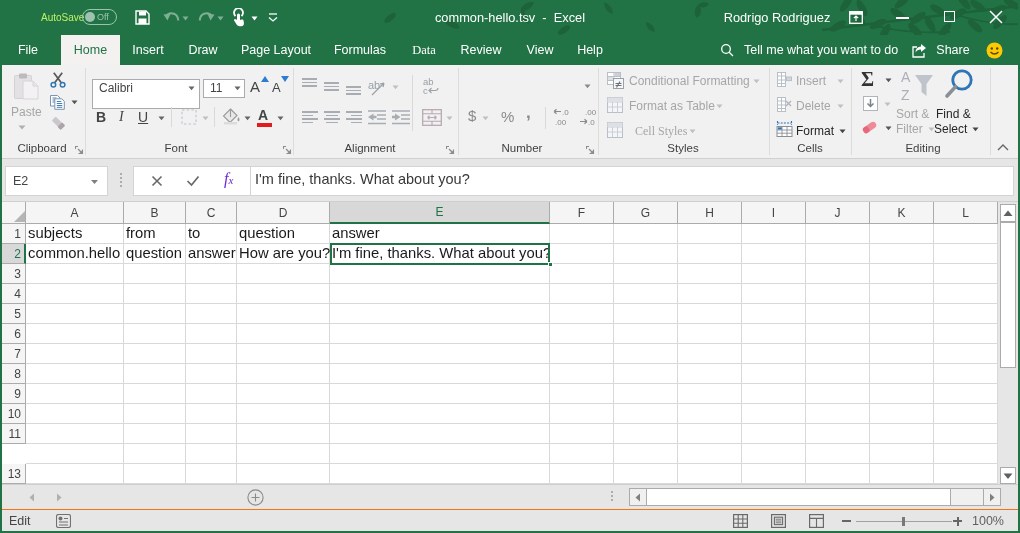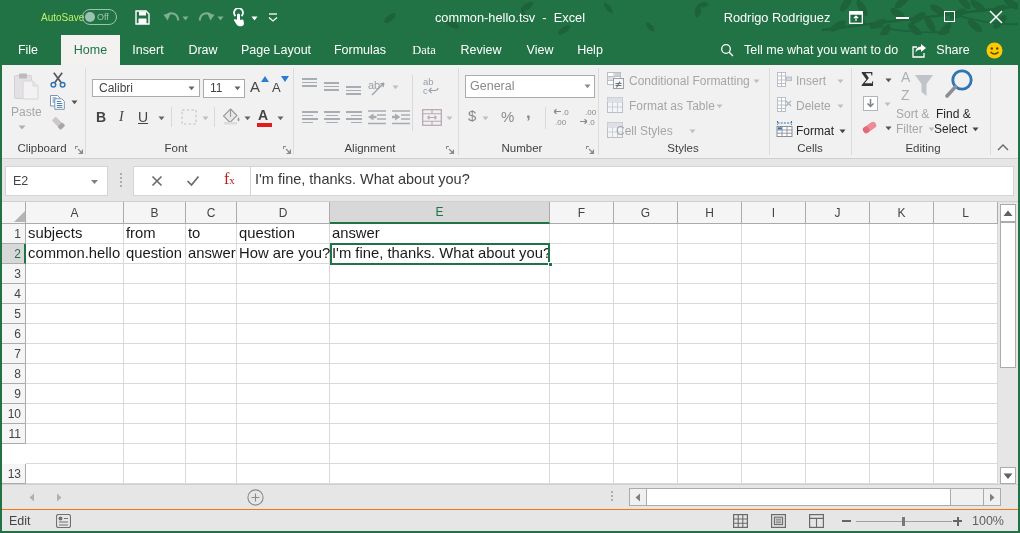--- a/index.html
+++ b/index.html
@@ -196,21 +196,21 @@
     </svg>
 <svg class="abs" style="left:71px;top:35px;" width="7" height="5" viewBox="0 0 7 5">
       <path d="M0.5 0.5 L6.5 0.5 L3.5 4.2 Z" fill="#555"></path>
     </svg>
 <svg class="abs" style="left:50px;top:50px;" width="17" height="16" viewBox="0 0 17 16">
       <g transform="rotate(45 8.5 8)">
       <rect x="2" y="5.5" width="13" height="5.5" rx="1" fill="#cbc7cb"></rect>
       <rect x="10.5" y="5" width="4.5" height="6.5" rx="1" fill="#a9a5a9"></rect>
       </g>
     </svg>
-<div class="abs" style="left:92px;top:14px;width:108px;height:18px;background:#fff;border:1px solid #ababab;font-size:12px;color:#444;line-height:17px;padding-left:6px;">Calibri</div>
+<div class="abs" style="left:92px;top:14px;width:108px;height:30px;background:#fff;border:1px solid #ababab;font-size:12px;color:#444;line-height:17px;padding-left:6px;">Calibri</div>
 <svg class="abs" style="left:188px;top:21px;" width="7" height="5" viewBox="0 0 7 5">
       <path d="M0.5 0.5 L6.5 0.5 L3.5 4.2 Z" fill="#666"></path>
     </svg>
 <div class="abs" style="left:203px;top:14px;width:42px;height:19px;background:#fff;border:1px solid #ababab;font-size:12px;color:#444;line-height:17px;padding-left:6px;">11</div>
 <svg class="abs" style="left:234px;top:21px;" width="7" height="5" viewBox="0 0 7 5">
       <path d="M0.5 0.5 L6.5 0.5 L3.5 4.2 Z" fill="#666"></path>
     </svg>
 <div class="abs" style="left:250px;top:13px;font-size:15px;color:#444;">A</div>
 <svg class="abs" style="left:261px;top:11px;" width="8" height="7">
       <path d="M4 0 L8 6 L0 6 Z" fill="#2b7cd3"></path>
@@ -294,21 +294,20 @@
     </svg>
 <div class="abs" style="left:412px;top:10px;width:1px;height:56px;background:#d9d9d9;"></div>
 <svg class="abs" style="left:422px;top:44px;" width="20" height="17" viewBox="0 0 20 17">
       <rect x="0.7" y="0.7" width="18.6" height="15.6" fill="none" stroke="#b8a8b2" stroke-width="1.3"></rect>
       <path d="M0.7 4.8 H19.3 M0.7 12.2 H19.3 M10 0.7 V4.8 M10 12.2 V16.3" stroke="#b8a8b2" stroke-width="1.1"></path>
       <path d="M5.5 8.5 H14.5 M5.5 8.5 L7.5 6.8 M5.5 8.5 L7.5 10.2 M14.5 8.5 L12.5 6.8 M14.5 8.5 L12.5 10.2" stroke="#b8a8b2" stroke-width="1.2" fill="none"></path>
     </svg>
 <svg class="abs" style="left:446px;top:51px;" width="7" height="5" viewBox="0 0 7 5">
       <path d="M0.5 0.5 L6.5 0.5 L3.5 4.2 Z" fill="#c0c0c0"></path>
     </svg>
-<div class="abs" style="left:465px;top:10px;width:130px;height:23px;background:#fff;border:1px solid #ababab;font-size:12.5px;color:#8a8a8a;line-height:21px;padding-left:4px;">General</div>
 <svg class="abs" style="left:584px;top:19px;" width="7" height="5" viewBox="0 0 7 5">
       <path d="M0.5 0.5 L6.5 0.5 L3.5 4.2 Z" fill="#8a8a8a"></path>
     </svg>
 <div class="abs" style="left:468px;top:42px;font-size:15px;color:#8a8a8a;">$</div>
 <svg class="abs" style="left:482px;top:51px;" width="7" height="5" viewBox="0 0 7 5">
       <path d="M0.5 0.5 L6.5 0.5 L3.5 4.2 Z" fill="#c0c0c0"></path>
     </svg>
 <div class="abs" style="left:501px;top:43px;font-size:15px;color:#8a8a8a;">%</div>
 <div class="abs" style="left:526px;top:38px;font-size:17px;font-weight:bold;color:#8a8a8a;">,</div>
 <div class="abs" style="left:545px;top:42px;width:1px;height:22px;background:#d9d9d9;"></div>
@@ -343,21 +342,21 @@
     </svg>
 <div class="abs" style="left:629px;top:34px;font-size:12px;color:#a6a6a6;">Format as Table</div>
 <svg class="abs" style="left:716px;top:39px;" width="7" height="5" viewBox="0 0 7 5">
       <path d="M0.5 0.5 L6.5 0.5 L3.5 4.2 Z" fill="#c0c0c0"></path>
     </svg>
 <svg class="abs" style="left:607px;top:57px;" width="16" height="16" viewBox="0 0 16 16">
           <rect x="0.5" y="0.5" width="15" height="15" fill="#f4f5f6" stroke="#b9bfc7"></rect>
           <path d="M0.5 5 H15.5 M5.5 0.5 V15.5 M10.5 0.5 V15.5 M0.5 10 H15.5" stroke="#c9cfd6" stroke-width="1"></path>
           <rect x="0.5" y="0.5" width="15" height="4.5" fill="#dde0e4"></rect>
     </svg>
-<div class="abs" style="left:616px;top:59px;font-size:12px;color:#a6a6a6;">Cell Styles</div>
+<div class="abs" style="left:635px;top:59px;font-size:12px;color:#a6a6a6;font-family:Liberation Serif, serif;">Cell Styles</div>
 <svg class="abs" style="left:689px;top:64px;" width="7" height="5" viewBox="0 0 7 5">
       <path d="M0.5 0.5 L6.5 0.5 L3.5 4.2 Z" fill="#c0c0c0"></path>
     </svg>
 <svg class="abs" style="left:777px;top:7px;" width="15" height="15" viewBox="0 0 15 15">
       <g stroke="#b9bfc7" fill="#fff">
         <rect x="0.5" y="0.5" width="8" height="14"></rect>
       <path d="M0.5 4 H8.5 M0.5 8 H8.5 M0.5 11.5 H8.5 M4.5 0.5 V14.5"></path>
       </g>
       <rect x="9.5" y="5" width="5" height="3.6" fill="#d3d7dc" stroke="#b9bfc7"></rect>
     </svg>
@@ -436,21 +435,21 @@
       <path d="M1 1 L4.5 5 L8 1" fill="#808080"></path>
     </svg>
 <div class="abs" style="left:120px;top:14px;width:2px;height:2px;background:#9a9a9a;border-radius:50%;box-shadow:0 4px 0 #9a9a9a,0 8px 0 #9a9a9a,0 12px 0 #9a9a9a;"></div>
 <div class="abs" style="left:133px;top:7px;width:118px;height:30px;background:#fff;border:1px solid #d4d4d4;"></div>
 <svg class="abs" style="left:151px;top:16px;" width="12" height="12" viewBox="0 0 12 12">
       <path d="M1.5 1.5 L10.5 10.5 M10.5 1.5 L1.5 10.5" stroke="#696969" stroke-width="1.6"></path>
     </svg>
 <svg class="abs" style="left:186px;top:16px;" width="14" height="12" viewBox="0 0 14 12">
       <path d="M1.5 6 L5.5 10 L12.5 1.5" fill="none" stroke="#696969" stroke-width="1.7"></path>
     </svg>
-<div class="abs" style="left:224px;top:11px;font-size:16px;font-family:'Liberation Serif',serif;color:#b91c1c;">f<span style="font-size:11px;">x</span></div>
+<div class="abs" style="left:224px;top:11px;font-size:16px;font-style:italic;font-family:'Liberation Serif',serif;color:#6d28d9;">f<span style="font-size:11px;">x</span></div>
 <div class="abs" style="left:251px;top:7px;width:763px;height:30px;background:#fff;border:1px solid #d4d4d4;border-left:none;"></div>
 <div class="abs" style="left:255px;top:6px;height:30px;line-height:29px;font-size:14.5px;color:#383838;">I'm fine, thanks. What about you?</div>
 </div>
 <div id="grid">
 <div class="colhdr" style="left:0;width:26px;background:#f5f5f5;"></div>
 <div class="abs" style="left:14px;top:9px;width:0;height:0;border-left:11px solid transparent;border-bottom:11px solid #b5b5b5;"></div>
 <div class="colhdr" style="left:26px;width:98px;background:#f5f5f5;color:#444;">A</div>
 <div class="colhdr" style="left:124px;width:62px;background:#f5f5f5;color:#444;">B</div>
 <div class="colhdr" style="left:186px;width:51px;background:#f5f5f5;color:#444;">C</div>
 <div class="colhdr" style="left:237px;width:93px;background:#f5f5f5;color:#444;">D</div>

